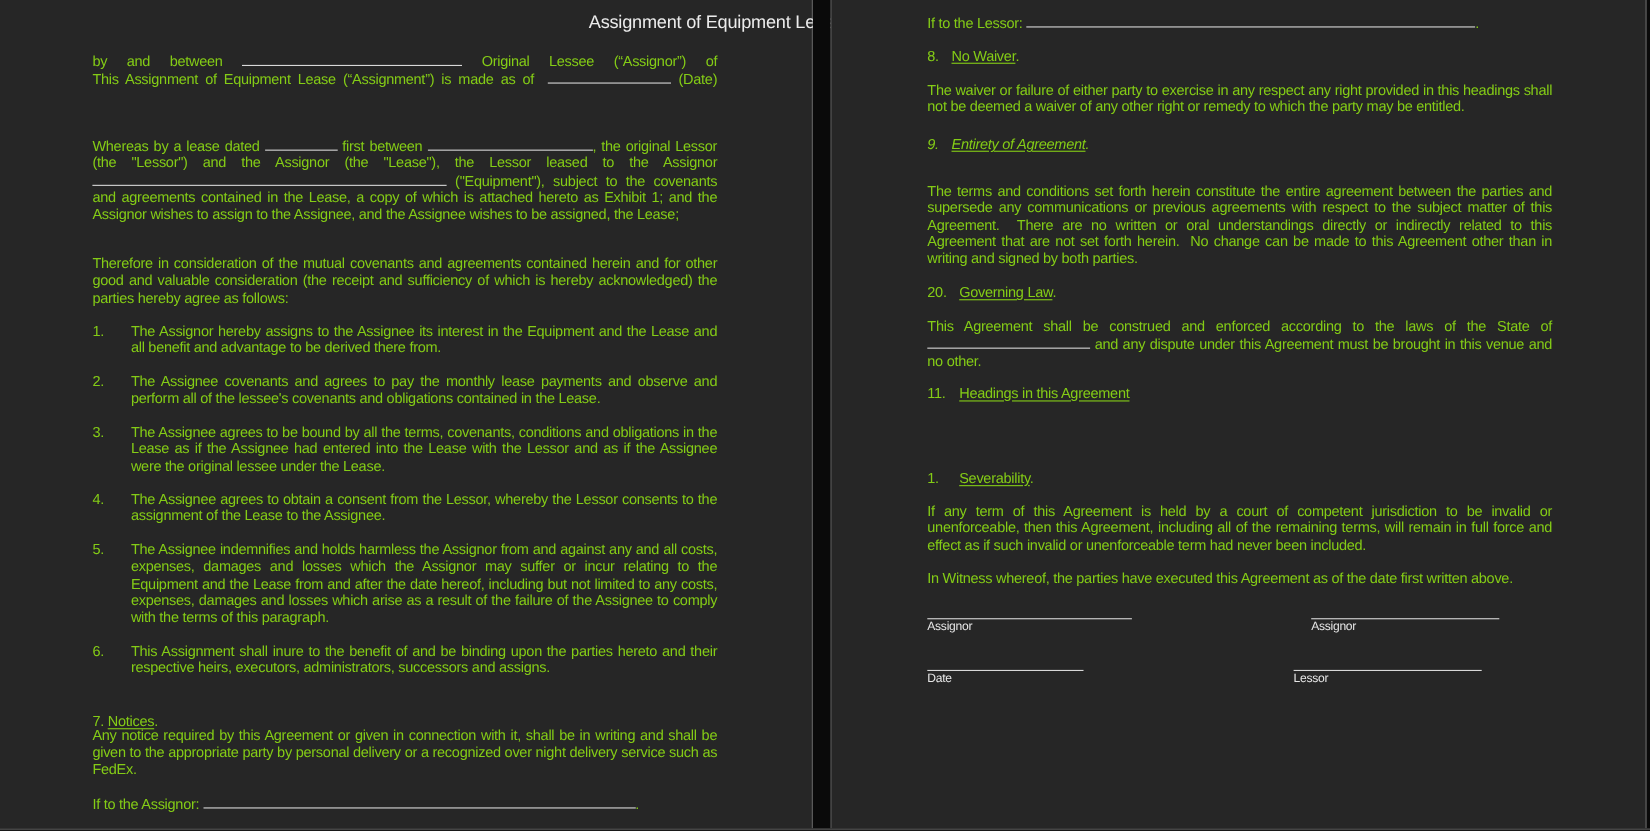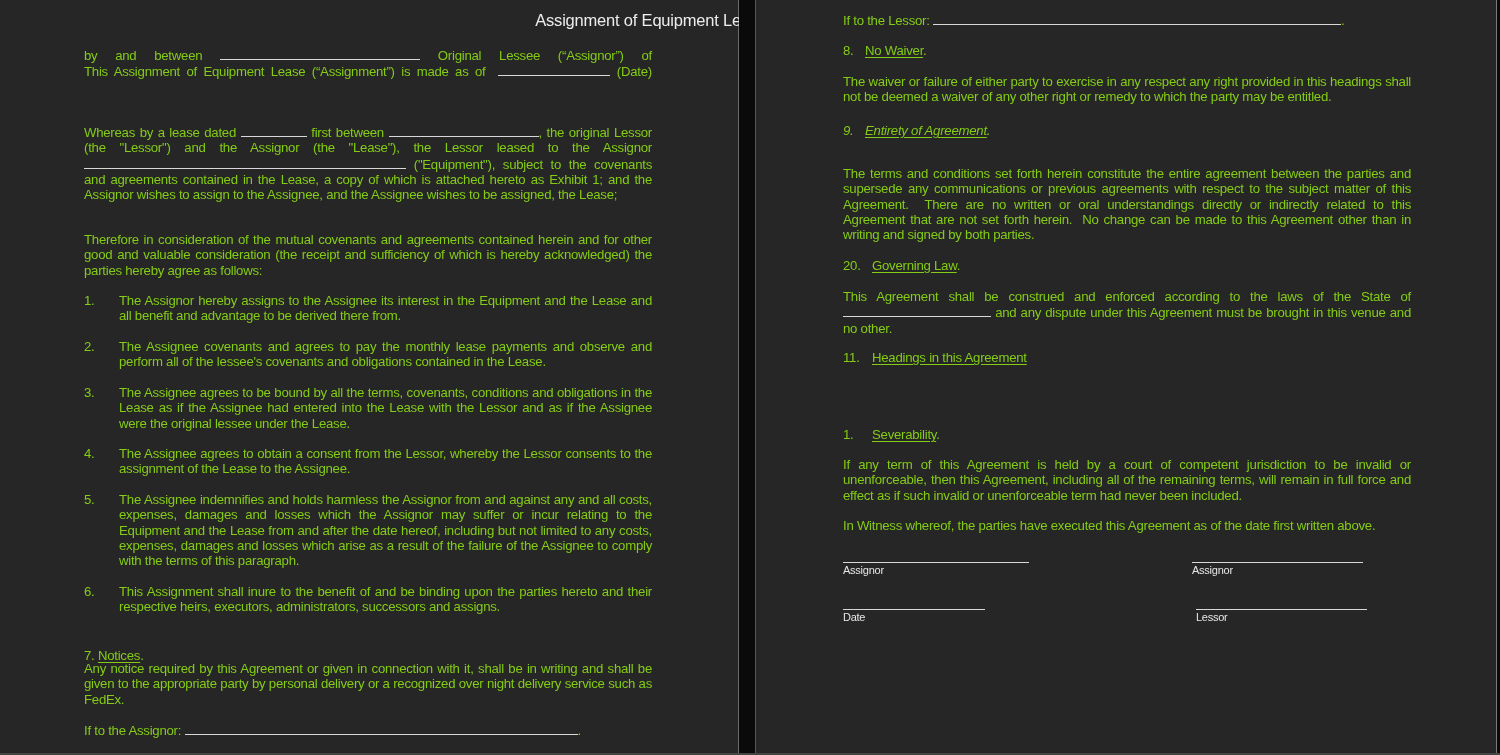--- a/index.html
+++ b/index.html
@@ -244,20 +244,20 @@
     <div class="sig-label">Assignor</div>
   </div>
   <div class="sig-block" style="left:436px; top:562px; width:171px;">
     <div class="sig-line"></div>
     <div class="sig-label">Assignor</div>
   </div>
   <div class="sig-block" style="left:87px; top:609px; width:142px;">
     <div class="sig-line"></div>
     <div class="sig-label">Date</div>
   </div>
-  <div class="sig-block" style="left:440px; top:609px; width:171px;">
+  <div class="sig-block" style="left:420px; top:609px; width:171px;">
     <div class="sig-line"></div>
     <div class="sig-label">Lessor</div>
   </div>
 </div>
 
 <div class="right-edge"></div>
 <div class="bottom-edge"></div>
 
 </body></html>

